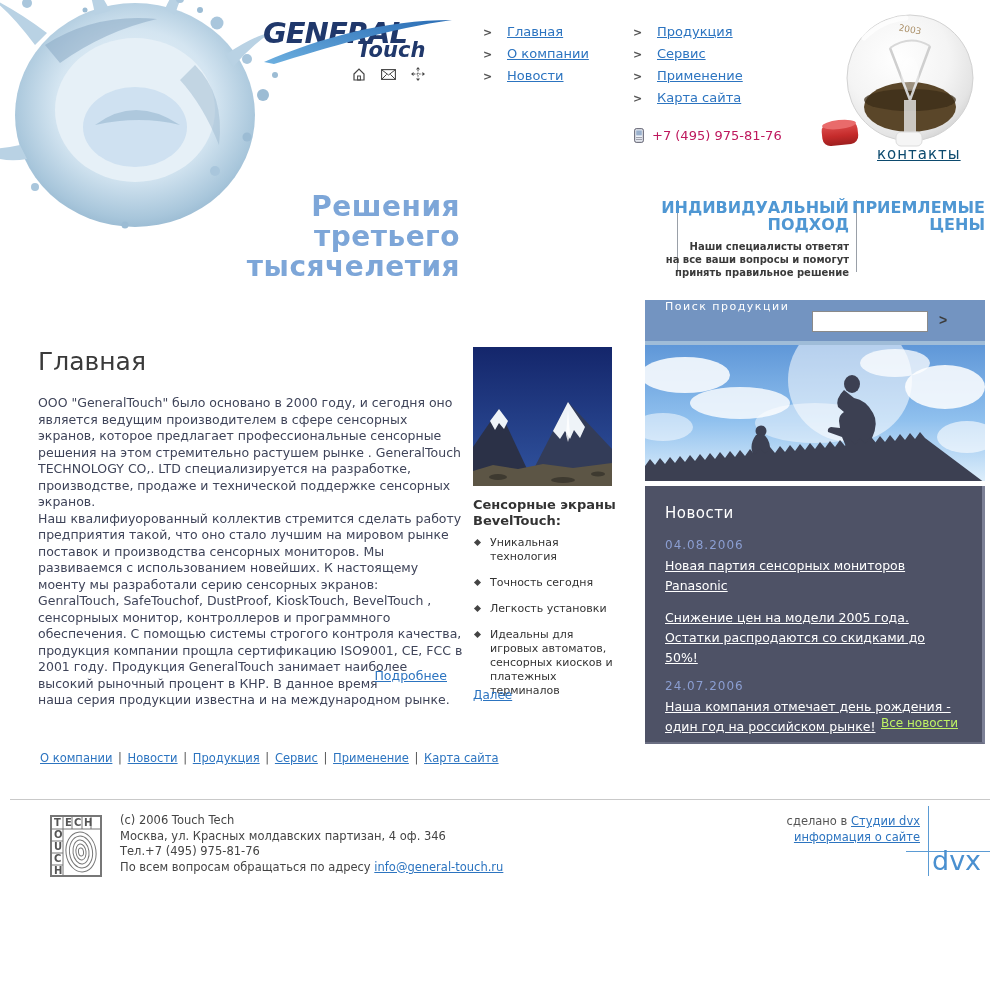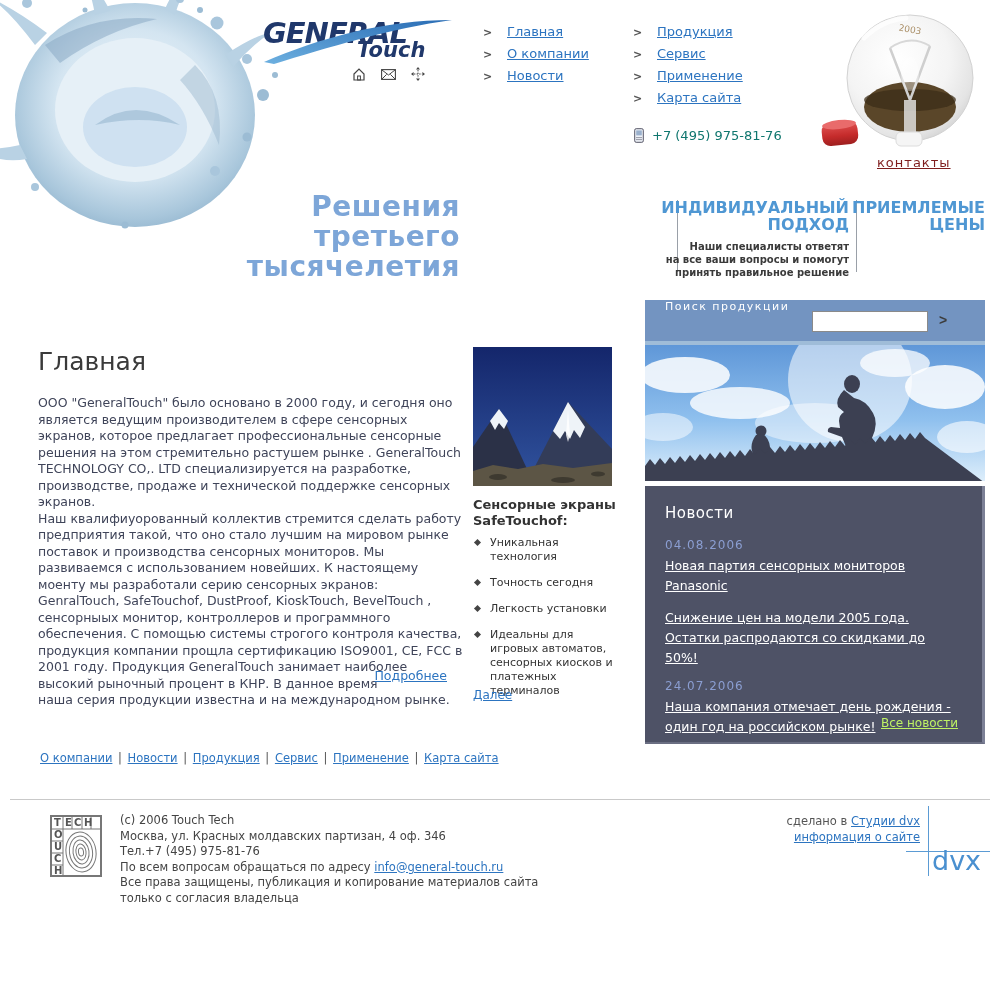--- a/index.html
+++ b/index.html
@@ -16,23 +16,23 @@
     font-style:italic;color:#20386b;}
   .hdr-icons{position:absolute;left:352px;top:67px;display:flex;gap:15px;align-items:center;}
   .hicon{display:inline-block;line-height:0;cursor:pointer;}
   .nav{position:absolute;font-size:13px;}
   .nav1{left:483px;top:24px;}
   .nav2{left:633px;top:24px;}
   .nav-row{display:flex;align-items:baseline;margin-bottom:8px;height:14px;}
   .nav-arrow{color:#555;font-weight:bold;font-size:11px;width:24px;display:inline-block;}
   .nav-link{font-size:13px;}
   .phone{position:absolute;left:634px;top:128px;display:flex;align-items:center;gap:8px;
-    font-size:13px;color:#0f766e;}
-  .contacts{position:absolute;left:877px;top:155px;font-size:13px;letter-spacing:1px;
-    color:#7f1d1d;text-decoration:underline;cursor:pointer;}
+    font-size:13px;color:#be185d;}
+  .contacts{position:absolute;left:877px;top:145px;font-size:15px;letter-spacing:1px;
+    color:#0c4a6e;text-decoration:underline;cursor:pointer;}
 
   
   .slogan{position:absolute;right:540px;top:192px;text-align:right;white-space:pre-line;
     font-size:28px;line-height:30px;font-weight:bold;color:#7da6d8;letter-spacing:0.5px;}
   .feature{position:absolute;text-align:right;}
   .feature .ft{white-space:pre-line;font-size:16px;line-height:17px;font-weight:bold;
     color:#4f97d3;margin-bottom:7px;}
   .feature .fx{white-space:pre-line;font-size:10px;line-height:13px;font-weight:bold;color:#3a3a3a;}
   .f1{right:332px;top:199px;} .f2{right:151px;top:199px;} .f3{right:15px;top:199px;}
   .vdiv{position:absolute;width:1px;height:72px;background:#9aa0a8;top:200px;}
@@ -336,21 +336,21 @@
     <polygon points="17,74 26,62 35,74 31,82 26,76 22,83" fill="#eef3f8"></polygon>
     <polygon points="52,139 95,55 139,102 139,139" fill="#333c58"></polygon>
     <polygon points="80,84 95,55 112,80 107,91 101,83 97,92 92,84 87,92" fill="#eef3f8"></polygon>
     <polygon points="93,88 95,62 97,88 95,95" fill="#fff" opacity=".8"></polygon>
     <polygon points="0,139 0,124 20,118 45,122 70,117 100,121 139,116 139,139" fill="#5c5545"></polygon>
     <ellipse cx="25" cy="130" rx="9" ry="3" fill="#3e3a30"></ellipse>
     <ellipse cx="90" cy="133" rx="12" ry="3" fill="#3e3a30"></ellipse>
     <ellipse cx="125" cy="127" rx="7" ry="2.5" fill="#3e3a30"></ellipse>
   </svg>
   <div class="side-head">Сенсорные экраны
-SafeTouchof:</div>
+BevelTouch:</div>
   <div class="bullets">
     <div class="bullet">
         <span class="bmark"></span>
         <span>Уникальная технология</span>
       </div>
     <div class="bullet">
         <span class="bmark"></span>
         <span>Точность сегодня</span>
       </div>
     <div class="bullet">
@@ -400,22 +400,20 @@
     </g>
   </svg>
 
   <div class="ftext">
     <div>(c) 2006 Touch Tech</div>
     <div>Москва, ул. Красных молдавских партизан, 4 оф. 346</div>
     <div>Тел.+7 (495) 975-81-76</div>
     <div>
       <span>По всем вопросам обращаться по адресу </span><a>info@general-touch.ru</a>
     </div>
-    <div class="pre">Все права защищены, публикация и копирование материалов сайта
-только с согласия владельца</div>
   </div>
 
   <div class="made1">
     <span>сделано в </span><a>Студии dvx</a>
   </div>
   <div class="made2"><a>информация о сайте</a></div>
   <div class="dvx-v"></div>
   <div class="dvx-h"></div>
   <div class="dvx-t">dvx</div>
 

